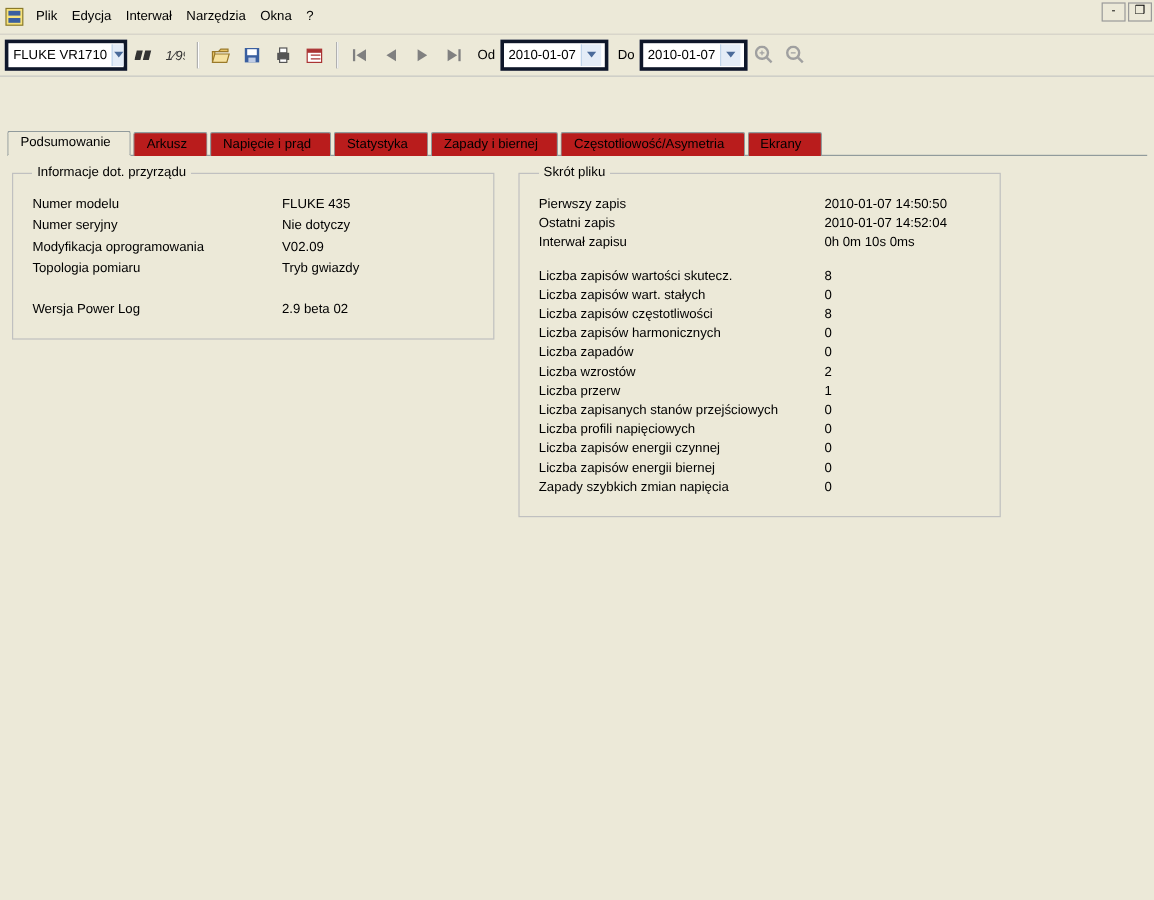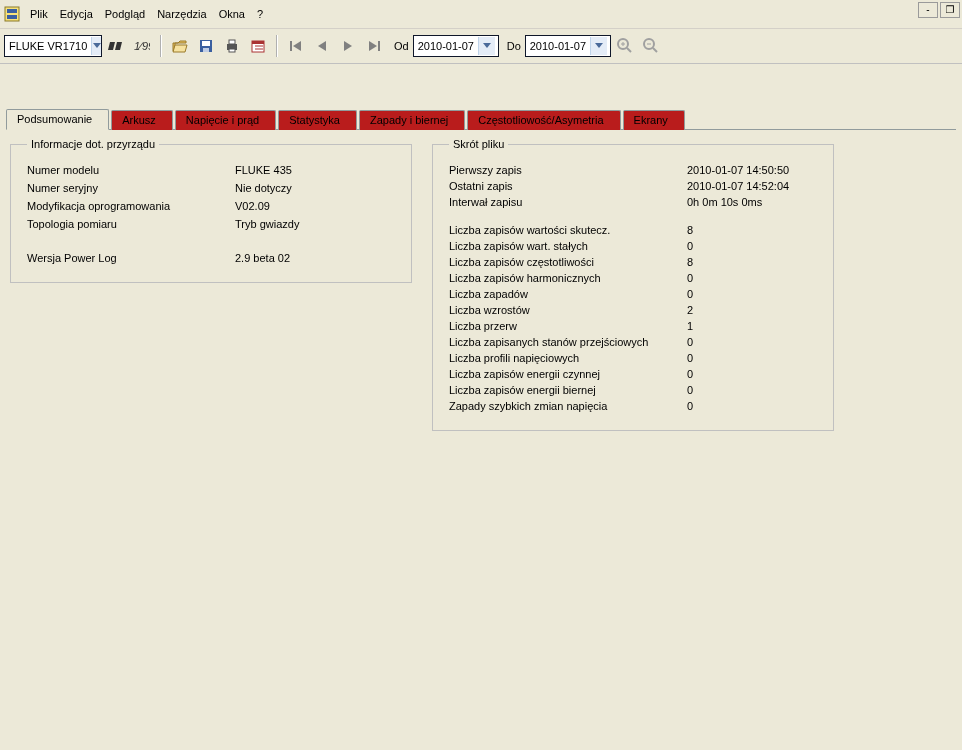--- a/index.html
+++ b/index.html
@@ -12,21 +12,21 @@
   .menubar .item{padding:2px 6px;cursor:default;}
   .win-btns{position:absolute;right:2px;top:2px;display:flex;gap:2px;}
   .win-btn{width:18px;height:14px;border:1px solid #9a9a9a;background:#ece9d8;display:flex;
     align-items:center;justify-content:center;font-size:10px;line-height:1;}
   
   .toolbar{height:30px;background:#ece9d8;display:flex;align-items:center;padding:2px 4px;
     border-bottom:1px solid #c0c0c0;gap:2px;}
   .tb-sep{width:1px;height:22px;background:#b0b0b0;margin:0 4px;border-right:1px solid #fff;}
   .tb-btn{width:22px;height:22px;display:flex;align-items:center;justify-content:center;
     border:1px solid transparent;border-radius:2px;}
-  .combo{display:flex;align-items:center;border:1px solid #0f172a;background:#fff;height:20px;}
+  .combo{display:flex;align-items:center;border:3px solid #0f172a;background:#fff;height:20px;}
   .combo .txt{padding:0 4px;white-space:nowrap;}
   .combo .arrow{width:16px;height:18px;border-left:1px solid #c0d4ea;background:#e4ecf7;
     display:flex;align-items:center;justify-content:center;}
   .tb-label{padding:0 2px 0 6px;}
   
   .tabbar{display:flex;align-items:flex-end;padding:4px 6px 0 6px;background:#ece9d8;}
   .tab{padding:3px 16px 4px 10px;border:1px solid #919b9c;border-bottom:none;background:#ece9d8;
     margin-right:2px;position:relative;top:1px;border-radius:2px 2px 0 0;font-size:11px;
     white-space:nowrap;margin-top:40px;}
   .tab.active{background:#ece9d8;border-bottom:1px solid #ece9d8;z-index:2;}
@@ -57,21 +57,21 @@
 <div class="menubar">
   <span class="app-icon">
     <svg width="16" height="16">
         <rect x="1" y="1" width="14" height="14" fill="#f7e27a" stroke="#8a7a2a"></rect>
         <rect x="3" y="3" width="10" height="4" fill="#3a5fa0"></rect>
         <rect x="3" y="9" width="10" height="4" fill="#3a5fa0"></rect>
       </svg>
   </span>
   <span class="item">Plik</span>
   <span class="item">Edycja</span>
-  <span class="item">Podgląd</span>
+  <span class="item">Interwał</span>
   <span class="item">Narzędzia</span>
   <span class="item">Okna</span>
   <span class="item">?</span>
   <div class="win-btns">
     <div class="win-btn">‐</div>
     <div class="win-btn">❐</div>
   </div>
 </div>
 
 <div class="toolbar">

